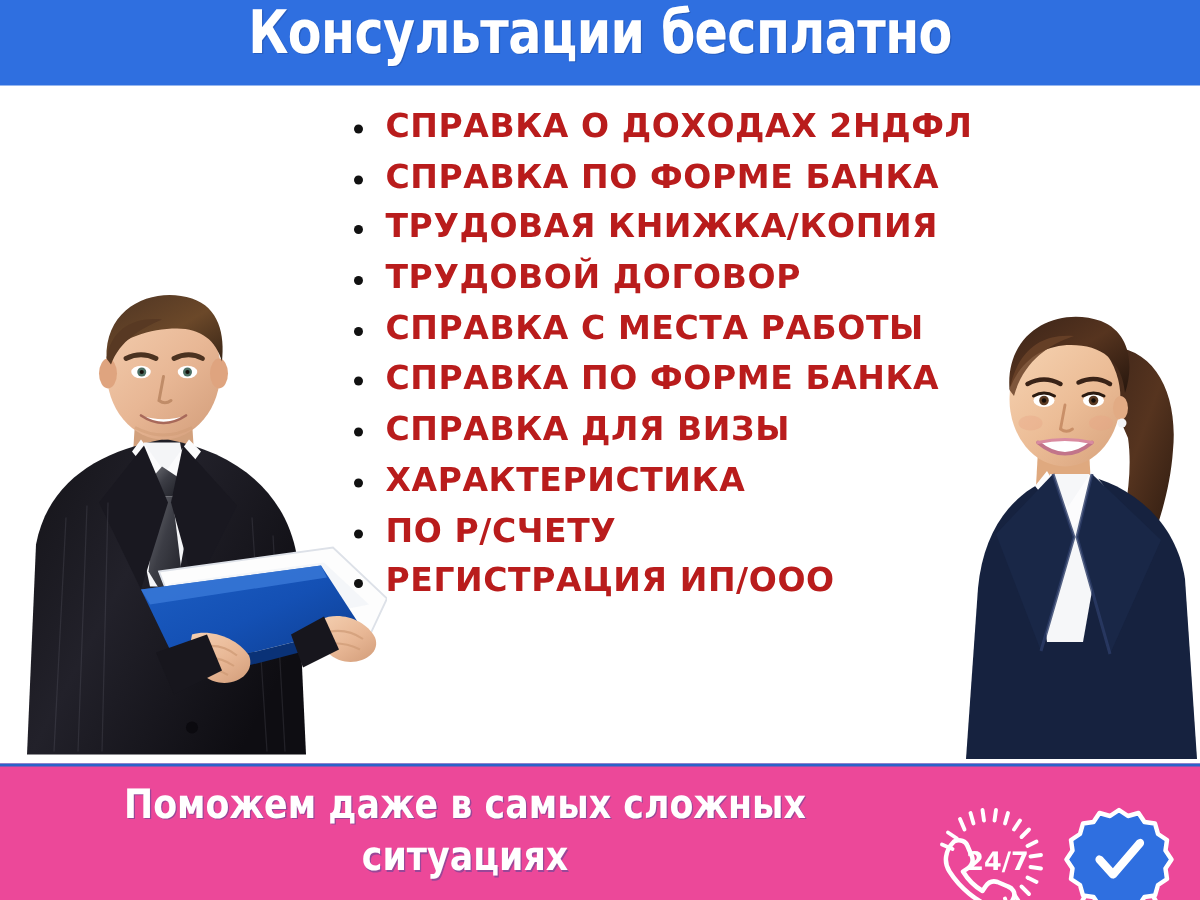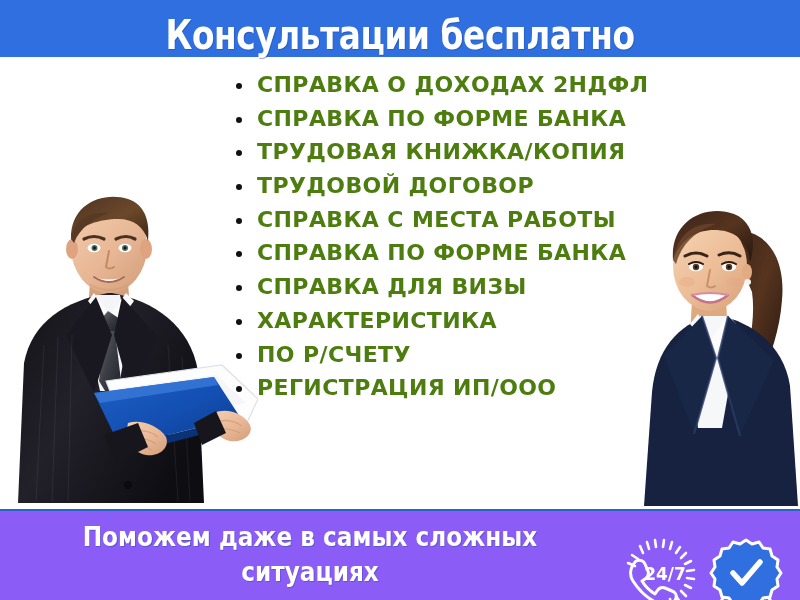--- a/index.html
+++ b/index.html
@@ -19,21 +19,21 @@
   }
 
   
   .top-banner {
     position: absolute;
     left: 0; top: 0;
     width: 800px;
     height: 57px;
     background: #2f6fe0;
     display: flex;
-    align-items: flex-end;
+    align-items: flex-start;
     justify-content: center;
     box-sizing: border-box;
   }
   .top-banner-title {
     color: #ffffff;
     font-family: "DejaVu Sans", sans-serif;
     font-weight: bold;
     font-size: 40px;
     line-height: 44px;
     letter-spacing: -0.5px;
@@ -42,21 +42,21 @@
     white-space: nowrap;
     text-shadow: 1px 1px 0 rgba(30,70,150,0.45);
   }
 
   
   .bottom-banner {
     position: absolute;
     left: 0; top: 509px;
     width: 800px;
     height: 91px;
-    background: #8b5cf6;
+    background: #ec4899;
     border-top: 2px solid #2a63c9;
     box-sizing: border-box;
   }
   .bottom-text {
     position: absolute;
     left: 20px;
     top: 8px;
     width: 580px;
     text-align: center;
     color: #ffffff;
@@ -87,21 +87,21 @@
     margin: 0;
     padding: 0;
     list-style: none;
     z-index: 6;
   }
   .service-item {
     position: relative;
     height: 33.7px;
     line-height: 33.7px;
     padding-left: 25px;
-    color: #4d7c0f;
+    color: #b91c1c;
     font-family: "DejaVu Sans", sans-serif;
     font-weight: bold;
     font-size: 22px;
     letter-spacing: 0.4px;
     white-space: nowrap;
   }
   .service-item::before {
     content: "";
     position: absolute;
     left: 4px;

